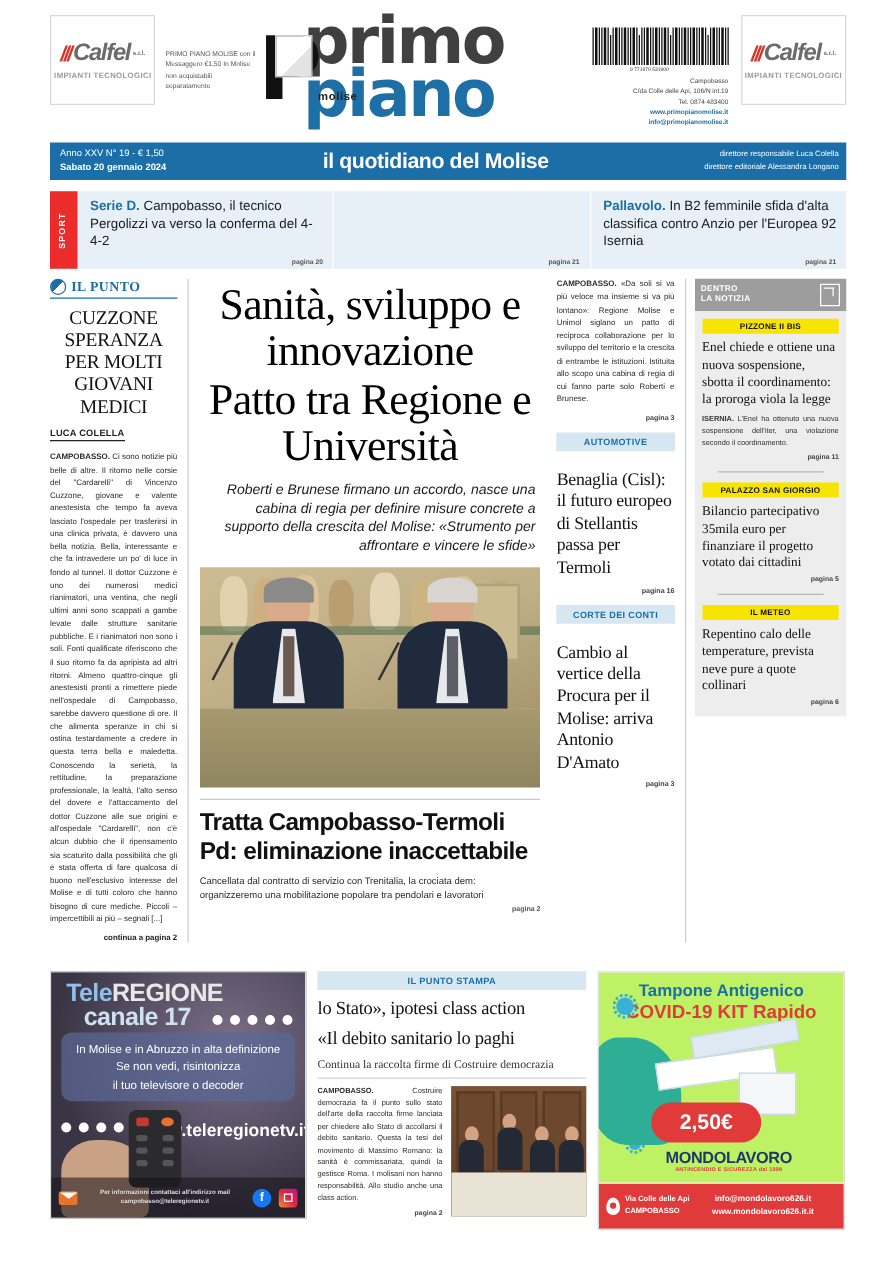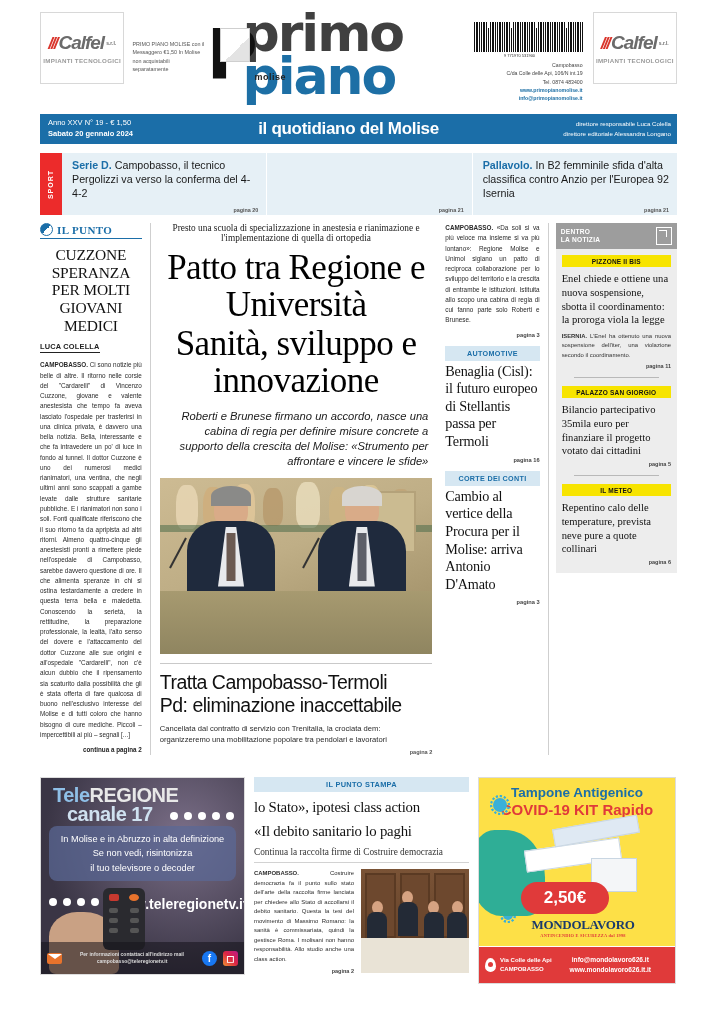--- a/index.html
+++ b/index.html
@@ -147,37 +147,37 @@
   .ph-suit { width: 88px; height: 70px; background: #1f2a3d; border-radius: 30px 30px 0 0; position: relative; }
   .ph-shirt { position: absolute; left: 50%; transform: translateX(-50%); top: 6px; width: 26px; height: 60px; background: #e8e9ec; clip-path: polygon(30% 0,70% 0,100% 100%,0 100%); }
   .ph-tie { position: absolute; left: 50%; transform: translateX(-50%); top: 12px; width: 9px; height: 48px; background: #6b5a52; }
   .ph-head { width: 34px; height: 40px; background: #d9ab88; border-radius: 48% 48% 42% 42%; position: absolute; left: 50%; transform: translateX(-50%); bottom: 62px; }
   .ph-hair { position: absolute; top: -3px; left: -3px; width: 40px; height: 20px; border-radius: 50% 50% 0 0; background: #8a8a88; }
   .ph-mic { position: absolute; width: 2px; height: 34px; background: #333; transform: rotate(28deg); bottom: 30%; }
 
   
   .mid-sep { border-top: 1px solid #c9c9c9; margin-top: 9px; padding-top: 7px; }
   .mid-head2 {
-    font-size: 19.5px; font-weight: normal; line-height: 1.16; color: #111;
+    font-size: 19.5px; font-weight: bold; line-height: 1.16; color: #111;
     letter-spacing: -0.5px;
   }
   .mid-sub2 { font-size: 7.6px; line-height: 1.45; color: #2a2a2a; margin-top: 7px; }
   .mid-pg { font-size: 5.6px; font-weight: bold; text-align: right; color: #555; margin-top: 4px; }
 
   
   .r-lead { font-size: 6.35px; line-height: 1.62; color: #2a2a2a; text-align: justify; }
   .r-lead b { font-weight: bold; }
   .pg-r { font-size: 5.7px; font-weight: bold; text-align: right; color: #444; margin-top: 6px; }
   .cat-badge {
     background: #d6e7f2; color: #1b6ea8; font-size: 7.2px; font-weight: bold;
     text-align: center; padding: 3px 0; letter-spacing: 0.3px; margin-top: 8px;
   }
   .r-title {
     font-family: "Liberation Serif", serif; font-size: 14.2px; line-height: 1.24;
-    color: #111; margin-top: 2px; letter-spacing: -0.2px;
+    color: #111; margin-top: 15px; letter-spacing: -0.2px;
   }
 
   
   .dentro {
     background: #9d9d9d; color: #fff; height: 26px; display: flex;
     align-items: center; justify-content: space-between; padding: 0 5px;
   }
   .dentro-txt { font-size: 6.6px; font-weight: bold; line-height: 1.25; letter-spacing: 0.3px; }
   .dentro-p {
     width: 16px; height: 18px; border: 1.8px solid #fff; border-radius: 0;
@@ -245,33 +245,33 @@
   .stampa-photo { flex:1; height: 104px; background:#6b4a32; position:relative; overflow:hidden; }
   .sp-wall { position:absolute; inset:0; background: linear-gradient(180deg,#7a5336,#5d3d26); }
   .sp-door { position:absolute; top:4px; width:28%; height:62%; background:#6d482e; border:2px solid #5a3a23; }
   .sp-table { position:absolute; left:0; right:0; bottom:0; height:34%; background:#e9e3d6; }
   .sp-p { position:absolute; bottom:34%; }
   .sp-suit { width:20px; height:26px; background:#232a36; border-radius:8px 8px 0 0; }
   .sp-head { width:11px;height:13px;background:#d6a382;border-radius:50%;margin:0 auto -2px; }
 
   
   .covid { width: 198px; border: 1px solid #dcdcdc; position: relative; overflow:hidden; background:#fff; }
-  .covid-top { background:#fde047; height: 168px; position:relative; }
+  .covid-top { background:#bef264; height: 168px; position:relative; }
   .covid-t1 { position:absolute; top:7px; left:0; right:0; text-align:center; font-size:13.5px; font-weight:bold; color:#1b6ea8; }
   .covid-t2 { position:absolute; top:23px; left:0; right:0; text-align:center; font-size:15px; font-weight:bold; color:#e03a3a; }
   .virus { position:absolute; width:14px;height:14px; border-radius:50%; background:#3ab0d8; }
   .virus::before, .virus::after { content:""; position:absolute; inset:-3px; border:2px dotted #3ab0d8; border-radius:50%; }
   .glove { position:absolute; left:-6px; top:52px; width:72px; height:86px; background:#2fae96; border-radius: 30% 55% 25% 40%; }
   .kitbox { position:absolute; background:#fff; border:1px solid #c9d6e2; }
   .pricepill {
     position:absolute; left:42px; top:104px; width: 88px; height: 32px; background:#e03a3a;
     border-radius: 20px; color:#fff; font-size: 17px; font-weight: bold;
     display:flex; align-items:center; justify-content:center;
   }
-  .brand { position:absolute; bottom:8px; left:12px; right:0; text-align:center;font-family:Liberation Serif, serif; }
+  .brand { position:absolute; bottom:8px; left:12px; right:0; text-align:center; }
   .brand-name { font-size: 13px; font-weight: bold; color:#1b3a6b; letter-spacing:-0.3px; }
   .brand-sub { font-size: 4.4px; color:#e03a3a; font-weight:bold; letter-spacing:0.2px; }
   .covid-foot { position:absolute; bottom:0; left:0; right:0; height: 36px; background:#e03a3a; color:#fff; display:flex; align-items:center; padding: 0 6px; }
   .pin { width: 11px; height: 14px; background:#fff; border-radius: 50% 50% 50% 50%/ 60% 60% 40% 40%; position:relative; margin-right:4px;}
   .pin::after{content:"";position:absolute;left:3px;top:3.5px;width:5px;height:5px;border-radius:50%;background:#e03a3a;}
   .covid-addr { font-size: 6px; line-height: 1.5; font-weight: bold; }
   .covid-web { flex:1; text-align:center; font-size: 6.6px; line-height: 1.55; font-weight: bold; }
 </style>
 </head>
 <body>
@@ -414,23 +414,22 @@
       <div class="punto-title">CUZZONE SPERANZA PER MOLTI GIOVANI MEDICI</div>
       <div style="text-align:left;">
         <div class="punto-author">LUCA COLELLA</div>
       </div>
       <div class="punto-body"><b>CAMPOBASSO.</b><span> Ci sono notizie più belle di altre. Il ritorno nelle corsie del "Cardarelli" di Vincenzo Cuzzone, giovane e valente anestesista che tempo fa aveva lasciato l'ospedale per trasferirsi in una clinica privata, è davvero una bella notizia. Bella, interessante e che fa intravedere un po' di luce in fondo al tunnel. Il dottor Cuzzone è uno dei numerosi medici rianimatori, una ventina, che negli ultimi anni sono scappati a gambe levate dalle strutture sanitarie pubbliche. E i rianimatori non sono i soli. Fonti qualificate riferiscono che il suo ritorno fa da apripista ad altri ritorni. Almeno quattro-cinque gli anestesisti pronti a rimettere piede nell'ospedale di Campobasso, sarebbe davvero questione di ore. Il che alimenta speranze in chi si ostina testardamente a credere in questa terra bella e maledetta. Conoscendo la serietà, la rettitudine, la preparazione professionale, la lealtà, l'alto senso del dovere e l'attaccamento del dottor Cuzzone alle sue origini e all'ospedale "Cardarelli", non c'è alcun dubbio che il ripensamento sia scaturito dalla possibilità che gli è stata offerta di fare qualcosa di buono nell'esclusivo interesse del Molise e di tutti coloro che hanno bisogno di cure mediche. Piccoli – impercettibili ai più – segnali [...]</span></div>
       <div class="punto-cont">continua a pagina 2</div>
     </div>
 
     <div class="col-mid">
       <div class="head-wrap">
-        <div class="kicker">Presto una scuola di specializzazione in anestesia e rianimazione e l'implementazione di quella di ortopedia</div>
+        <div class="headline">Sanità, sviluppo e innovazione</div>
         <div class="headline">Patto tra Regione e Università</div>
-        <div class="headline">Sanità, sviluppo e innovazione</div>
         <div class="subhead">Roberti e Brunese firmano un accordo, nasce una cabina di regia per definire misure concrete a supporto della crescita del Molise: «Strumento per affrontare e vincere le sfide»</div>
       </div>
 
       <div class="photo">
         <div class="fresco">
           <div class="wall"></div>
           <div class="fig" style="left:6%;top:6%;width:22px;height:44px;background:#e7d6b4;"></div>
           <div class="fig" style="left:16%;top:8%;width:20px;height:40px;background:#cfae7c;"></div>
           <div class="fig" style="left:27%;top:5%;width:22px;height:44px;background:#e0c79a;"></div>
           <div class="fig" style="left:38%;top:9%;width:20px;height:38px;background:#b79a6d;"></div>

